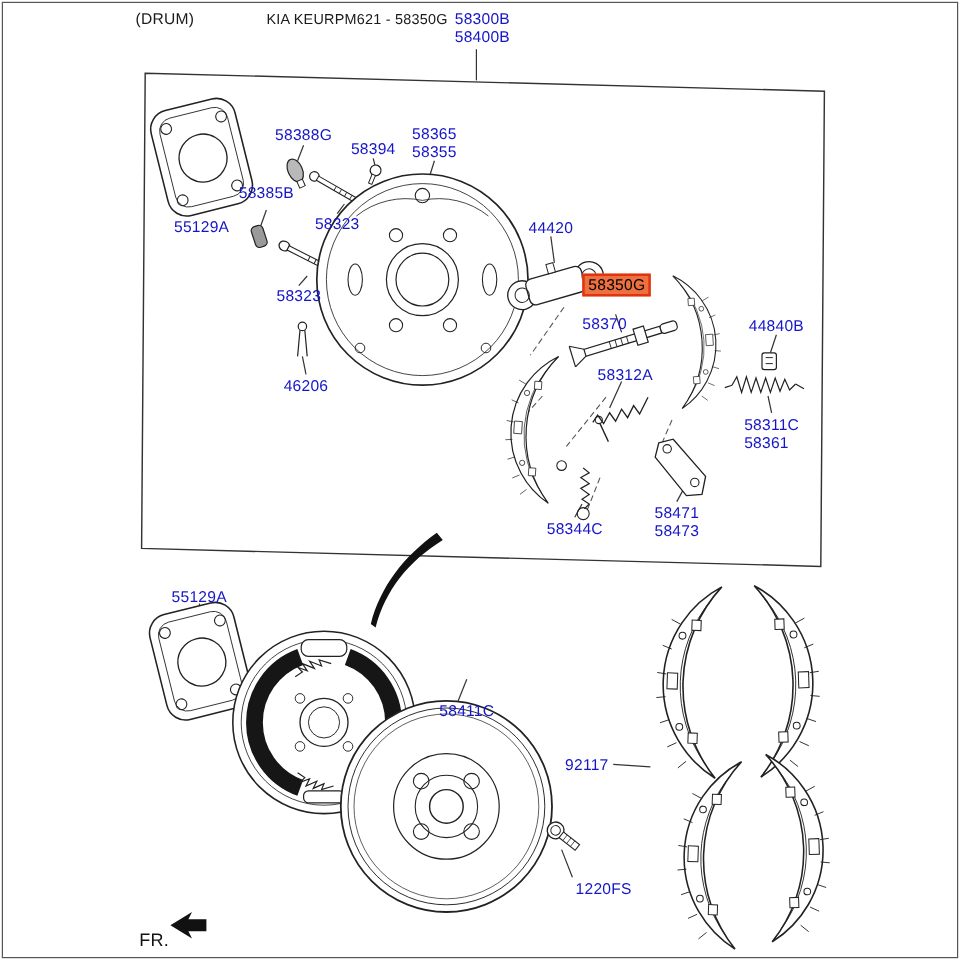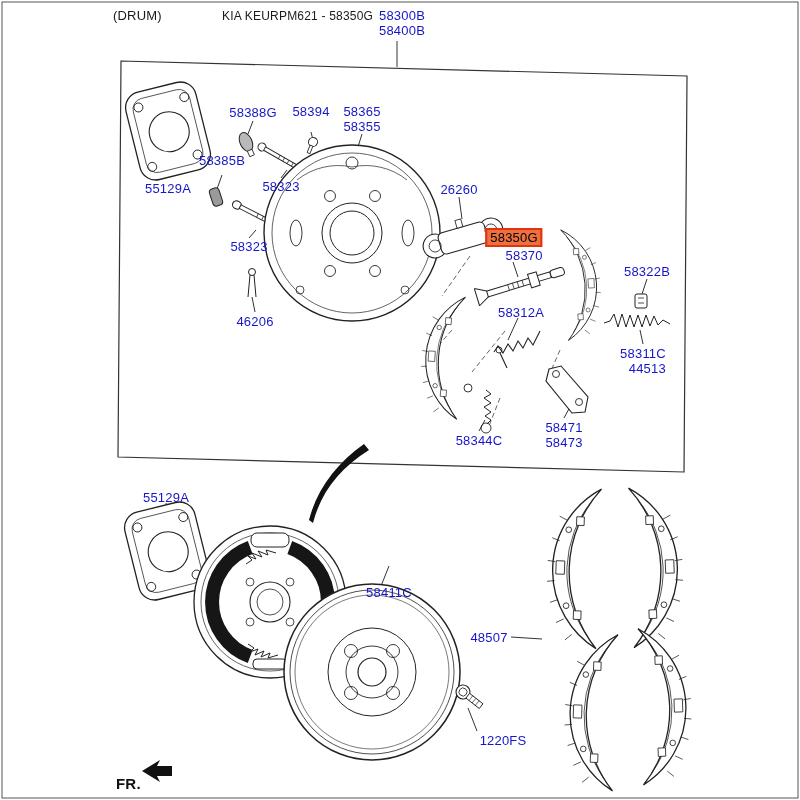--- a/index.html
+++ b/index.html
@@ -1,25 +1,25 @@
 <!DOCTYPE html>
 <html style="--label-blue: #1616c8; --highlight-fill: #ee6f3f; --highlight-border: #e0340f;"><head>
 <meta charset="utf-8">
 <style>
   :root{--label-blue:#1616c8;--highlight-fill:#ee6f3f;--highlight-border:#e0340f}
   html,body{margin:0;padding:0}
   body{width:800px;height:800px;background:#eee;font-family:"Liberation Sans","DejaVu Sans",sans-serif}
   #page{position:relative;width:800px;height:800px;background:#fff;overflow:hidden}
   svg.art{position:absolute;left:0;top:0;z-index:1}
   .lbl{position:absolute;z-index:2;color:var(--label-blue);font-size:13px;line-height:15px;
-       white-space:nowrap;transform:translateX(-50%);text-align:right;letter-spacing:.2px}
+       white-space:nowrap;transform:translateX(-50%);text-align:left;letter-spacing:.2px}
   .left-align{transform:none;text-align:center}
   .black{color:#1a1a1a}
   .title{font-size:12px}
-  .fr{font-size:15px;font-weight:700;color:#111}
+  .fr{font-size:15px;font-weight:400;color:#111}
   .hl{display:inline-block;background:var(--highlight-fill);border:2px solid var(--highlight-border);
       padding:0 3px;color:#000000}
 </style>
 </head>
 <body>
 
 <div id="page">
 
   <svg class="art" width="800" height="800" viewBox="0 0 800 800">
 
@@ -239,48 +239,48 @@
 
   <div class="lbl black left-align" style="left:113px;top:8px">(DRUM)</div>
   <div class="lbl black left-align title" style="left:222px;top:9px">KIA KEURPM621 - 58350G</div>
 
   <div class="lbl" style="left:402px;top:8px">
     <div>58300B</div>
     <div>58400B</div>
   </div>
 
   <div class="lbl" style="left:253px;top:105px">58388G</div>
-  <div class="lbl" style="left:311px;top:104px">58394</div>
+  <div class="lbl" style="left:311px;top:116px">58394</div>
   <div class="lbl" style="left:362px;top:104px">
     <div>58365</div>
     <div>58355</div>
   </div>
   <div class="lbl" style="left:222px;top:153px">58385B</div>
   <div class="lbl" style="left:281px;top:179px">58323</div>
   <div class="lbl" style="left:168px;top:181px">55129A</div>
   <div class="lbl" style="left:249px;top:239px">58323</div>
   <div class="lbl" style="left:255px;top:314px">46206</div>
-  <div class="lbl" style="left:459px;top:182px">26260</div>
+  <div class="lbl" style="left:459px;top:182px">44420</div>
 
   <div class="lbl" style="left:514px;top:228px">
     <div class="hl">58350G</div>
-    <div style="margin-top:1px">58370</div>
+    <div style="margin-top:15px">58370</div>
   </div>
 
   <div class="lbl" style="left:521px;top:305px">58312A</div>
-  <div class="lbl" style="left:647px;top:264px">58322B</div>
+  <div class="lbl" style="left:647px;top:264px">44840B</div>
   <div class="lbl" style="left:643px;top:346px">
     <div>58311C</div>
-    <div>44513</div>
+    <div>58361</div>
   </div>
   <div class="lbl" style="left:479px;top:433px">58344C</div>
   <div class="lbl" style="left:564px;top:420px">
     <div>58471</div>
     <div>58473</div>
   </div>
 
   <div class="lbl" style="left:166px;top:490px">55129A</div>
   <div class="lbl" style="left:389px;top:585px">58411C</div>
-  <div class="lbl" style="left:489px;top:630px">48507</div>
+  <div class="lbl" style="left:489px;top:630px">92117</div>
   <div class="lbl" style="left:503px;top:733px">1220FS</div>
 
   <div class="lbl fr left-align" style="left:116px;top:776px">FR.</div>
 </div>
 
 </body></html>

